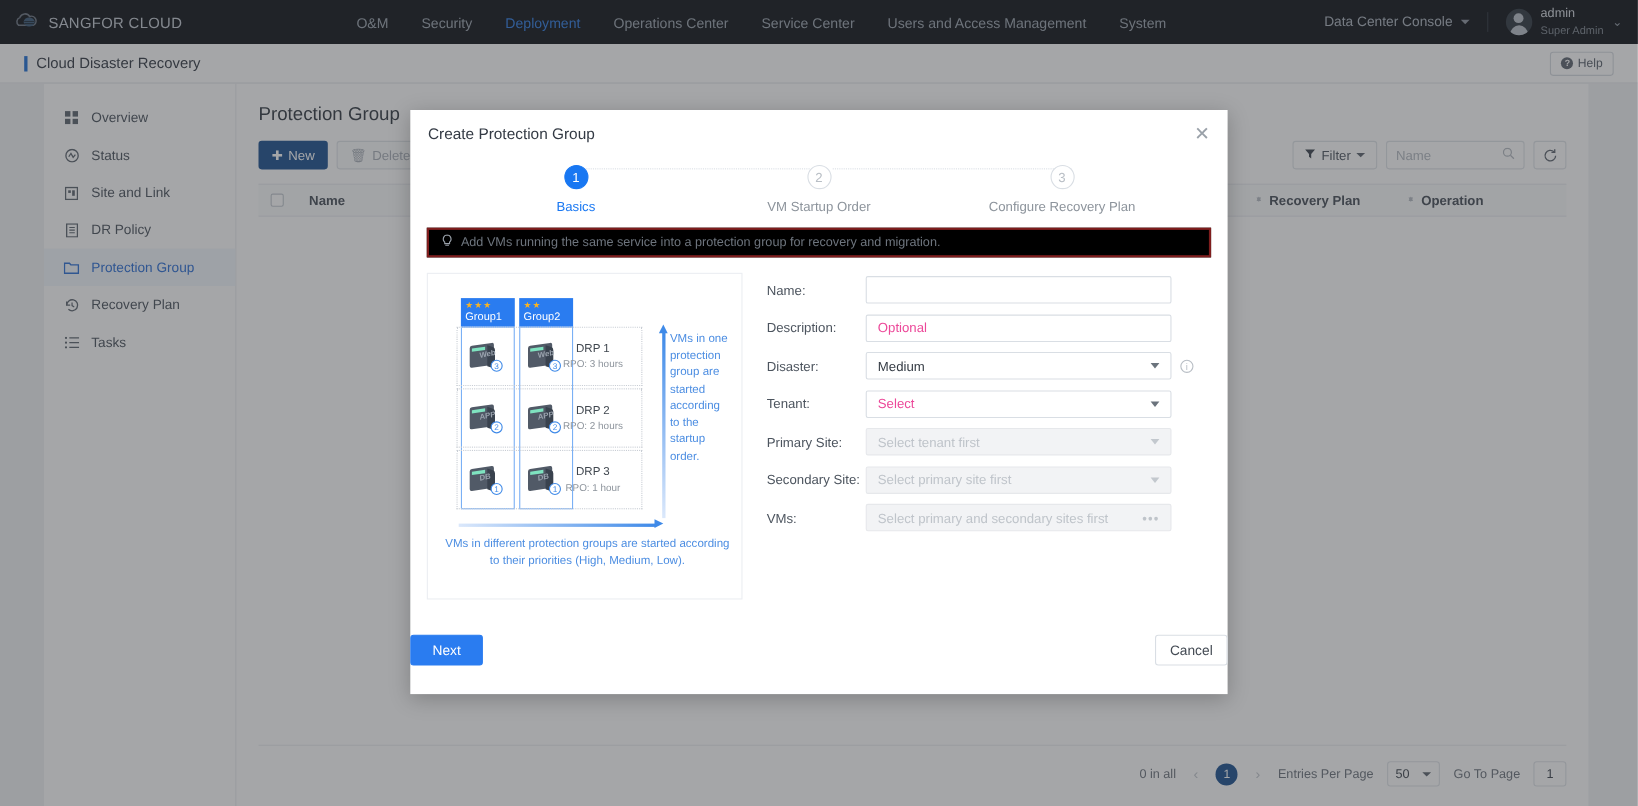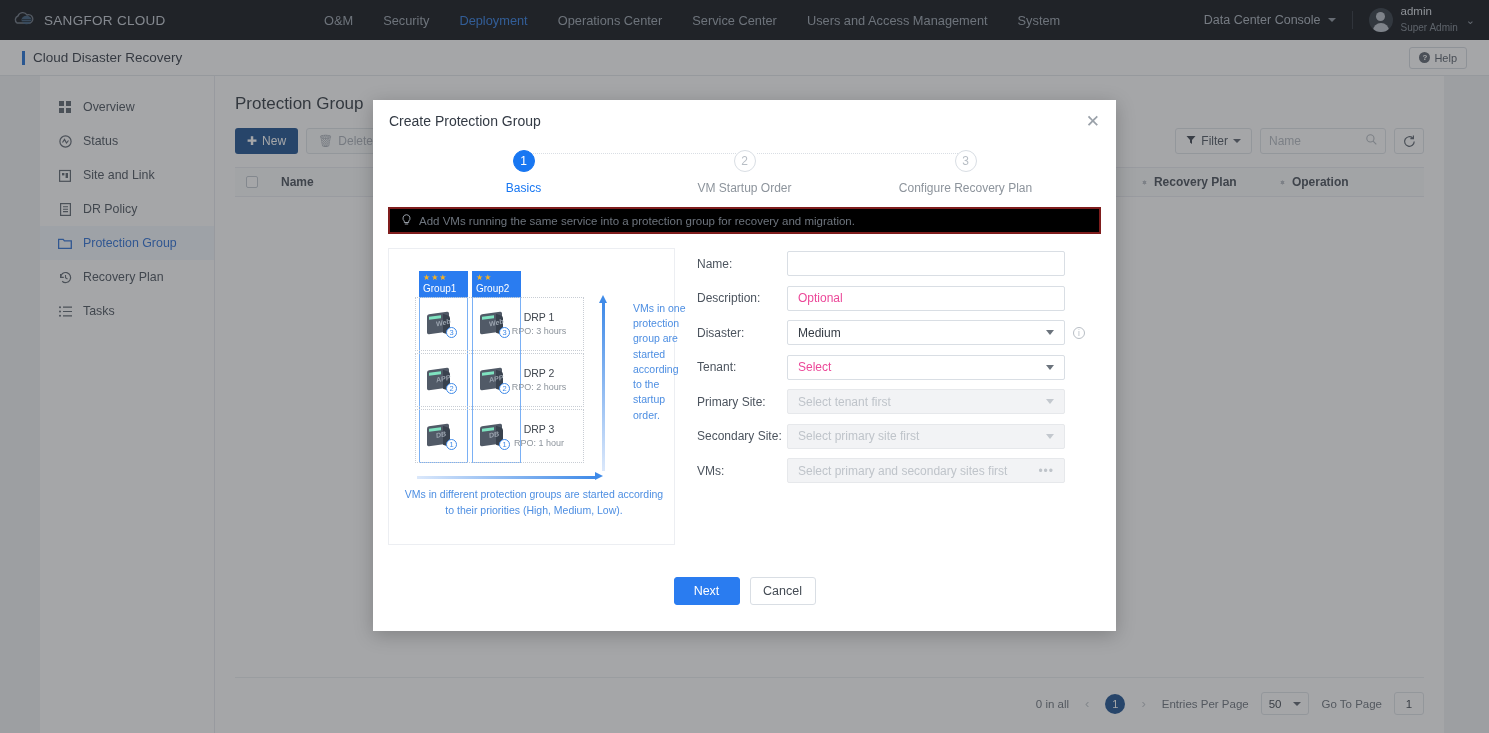--- a/index.html
+++ b/index.html
@@ -172,41 +172,41 @@
   .vm .led { position: absolute; left: 4px; top: 5px; width: 12px; height: 2.5px; background: #7fe3c0; transform: skewY(-8deg); }
   .vm .lab { position: absolute; left: 11px; top: 8px; font-size: 7px; color: #9aa3ae; transform: skewY(-8deg) rotate(-4deg); font-weight: bold; }
   .vm .badge {
     position: absolute; right: -2px; bottom: -1px; width: 11px; height: 11px; border-radius: 50%;
     background: #fff; border: 1px solid #3f8ae8; color: #3f8ae8; font-size: 7.5px;
     display: flex; align-items: center; justify-content: center;
   }
   .v-arrow { position: absolute; left: 210px; top: 46px; width: 9px; height: 176px; }
   .v-arrow .shaft { position: absolute; left: 3px; top: 7px; width: 3px; height: 169px; background: linear-gradient(to bottom,#3f8ae8,#dbe8fb); }
   .v-arrow .head { position: absolute; left: 0; top: 0; width: 0; height: 0; border-left: 4.5px solid transparent; border-right: 4.5px solid transparent; border-bottom: 8px solid #3f8ae8; }
-  .v-text { position: absolute; left: 244px; top: 52px; width: 55px; font-size: 10.5px; color: #4d8ee2; line-height: 1.45; }
+  .v-text { position: absolute; left: 220px; top: 52px; width: 55px; font-size: 10.5px; color: #4d8ee2; line-height: 1.45; }
   .h-arrow { position: absolute; left: 28px; top: 223px; width: 186px; height: 9px; }
   .h-arrow .shaft { position: absolute; left: 0; top: 3.5px; height: 3px; width: 179px; background: linear-gradient(to right,#dbe8fb,#3f8ae8); }
   .h-arrow .head { position: absolute; right: 0; top: 0; width: 0; height: 0; border-top: 4.5px solid transparent; border-bottom: 4.5px solid transparent; border-left: 8px solid #3f8ae8; }
   .h-text { position: absolute; left: 10px; top: 238px; width: 270px; text-align: center; font-size: 10.5px; color: #4d8ee2; line-height: 1.5; }
 
   .form { flex: 1; padding-left: 22px; padding-top: 3px; }
   .frow { display: flex; align-items: center; margin-bottom: 9.5px; }
   .flabel { width: 90px; font-size: 12px; color: #4c545e; }
   .fctl {
     width: 278px; height: 25px; border: 1px solid #d9dee4; border-radius: 2px; background: #fff;
     display: flex; align-items: center; padding: 0 10px; font-size: 12px; color: #343b44;
   }
   .fctl.ph { color: #ec4899; text-align: center; }
   .fctl.disabled { background: #f2f3f5; border-color: #e6e8eb; color: #bfc4ca; }
   .fctl .arrow { margin-left: auto; width: 0; height: 0; border-left: 4px solid transparent; border-right: 4px solid transparent; border-top: 5px solid #6b737c; }
   .fctl.disabled .arrow { border-top-color: #c3c8ce; }
   .fctl .dots { margin-left: auto; color: #bfc4ca; letter-spacing: 1px; font-size: 12px; }
   .info-ic { margin-left: 8px; width: 12px; height: 12px; border-radius: 50%; border: 1px solid #b8bec5; color:#b8bec5; font-size: 8.5px; display:flex; align-items:center; justify-content:center; }
 
-  .modal-foot { display: flex; justify-content: center; gap: 10px; padding: 0 0 26px 0; margin-top: auto; }
+  .modal-foot { display: flex; justify-content: space-between; gap: 10px; padding: 0 0 26px 0; margin-top: auto; }
   .btn-primary { background: #2a7cf0; color: #fff; border: 1px solid #2a7cf0; border-radius: 3px; height: 28px; width: 66px; font-size: 12.5px; }
   .btn-default { background: #fff; color: #444b54; border: 1px solid #d9dee4; border-radius: 3px; height: 28px; width: 66px; font-size: 12.5px; }
 </style>
 </head>
 <body>
 
 <div class="app">
 
   <div class="topnav">
     <div class="brand">

